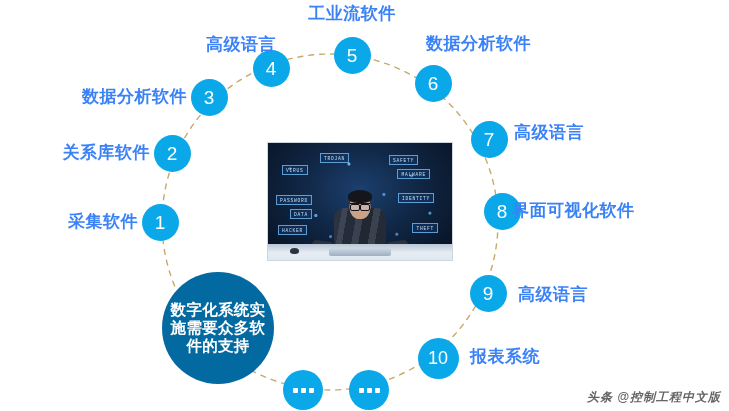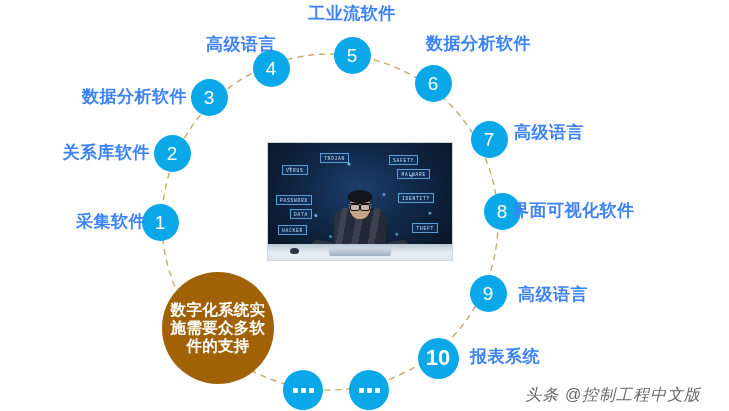--- a/index.html
+++ b/index.html
@@ -33,24 +33,23 @@
     box-sizing: border-box;
   }
   .node-circle.n-small {
     width: 37px; height: 37px;
     font-size: 19px;
     margin-left: -18.5px;
     margin-top: -18.5px;
   }
   .node-circle.n-wide {
     width: 41px; height: 41px;
-    font-size: 22px;
+    font-size: 18px;
     margin-left: -20.5px;
     margin-top: -20.5px;
-    font-weight: bold;
   }
   .dots-circle {
     position: absolute;
     width: 40px; height: 40px;
     margin-left: -20px; margin-top: -20px;
     border-radius: 50%;
     background: #0aa8e8;
     display: flex;
     align-items: center;
     justify-content: center;
@@ -73,21 +72,21 @@
   }
   .label.right-align { transform: translate(-100%, -50%); }
   .label.left-align  { transform: translate(0, -50%); }
   .label.center-align{ transform: translate(-50%, -50%); }
 
   #center-bubble {
     position: absolute;
     width: 112px; height: 112px;
     margin-left: -56px; margin-top: -56px;
     border-radius: 50%;
-    background: #a16207;
+    background: #0369a1;
     color: #ffffff;
     display: flex;
     align-items: center;
     justify-content: center;
     text-align: center;
     font-size: 15.5px;
     font-weight: bold;
     line-height: 1.18;
     padding: 0 8px;
     box-sizing: border-box;
@@ -200,26 +199,26 @@
     bottom: 10px;
     width: 22px; height: 9px;
     background: #2c3340;
     border-radius: 6px;
   }
   #photo .arm.l { left: 44px; transform: rotate(8deg); }
   #photo .arm.r { right: 44px; transform: rotate(-8deg); }
 
   #watermark {
     position: absolute;
-    right: 28px;
+    right: 8px;
     bottom: 5px;
-    font-size: 16px;
+    font-size: 12px;
     color: #4a4a4a;
     font-style: italic;
-    font-weight: normal;
+    font-weight: bold;
     letter-spacing: 1px;
     white-space: nowrap;
     opacity: .85;
   }
 </style>
 </head>
 <body>
 
 <div id="stage">
 
@@ -250,21 +249,21 @@
     <div class="arm r"></div>
     <div class="desk"></div>
     <div class="keyboard"></div>
     <div class="mouse"></div>
   </div>
 
   <div id="center-bubble" style="left: 218px; top: 328px;">数字化系统实施需要众多软件的支持</div>
 
   <div id="nodes-layer">
       <div class="node-circle n-small" style="left: 160px; top: 222px;">1</div>
-      <div class="label right-align" style="left: 138px; top: 222px; margin-left: 8px;">采集软件</div>
+      <div class="label right-align" style="left: 138px; top: 222px;">采集软件</div>
       <div class="node-circle n-small" style="left: 172px; top: 153px;">2</div>
       <div class="label right-align" style="left: 150px; top: 153px;">关系库软件</div>
       <div class="node-circle n-small" style="left: 209px; top: 97px;">3</div>
       <div class="label right-align" style="left: 187px; top: 97px;">数据分析软件</div>
       <div class="node-circle n-small" style="left: 271px; top: 68px;">4</div>
       <div class="label left-align" style="left: 206px; top: 45px;">高级语言</div>
       <div class="node-circle n-small" style="left: 352px; top: 55px;">5</div>
       <div class="label center-align" style="left: 352px; top: 14px;">工业流软件</div>
       <div class="node-circle n-small" style="left: 433px; top: 83px;">6</div>
       <div class="label left-align" style="left: 426px; top: 44px;">数据分析软件</div>

